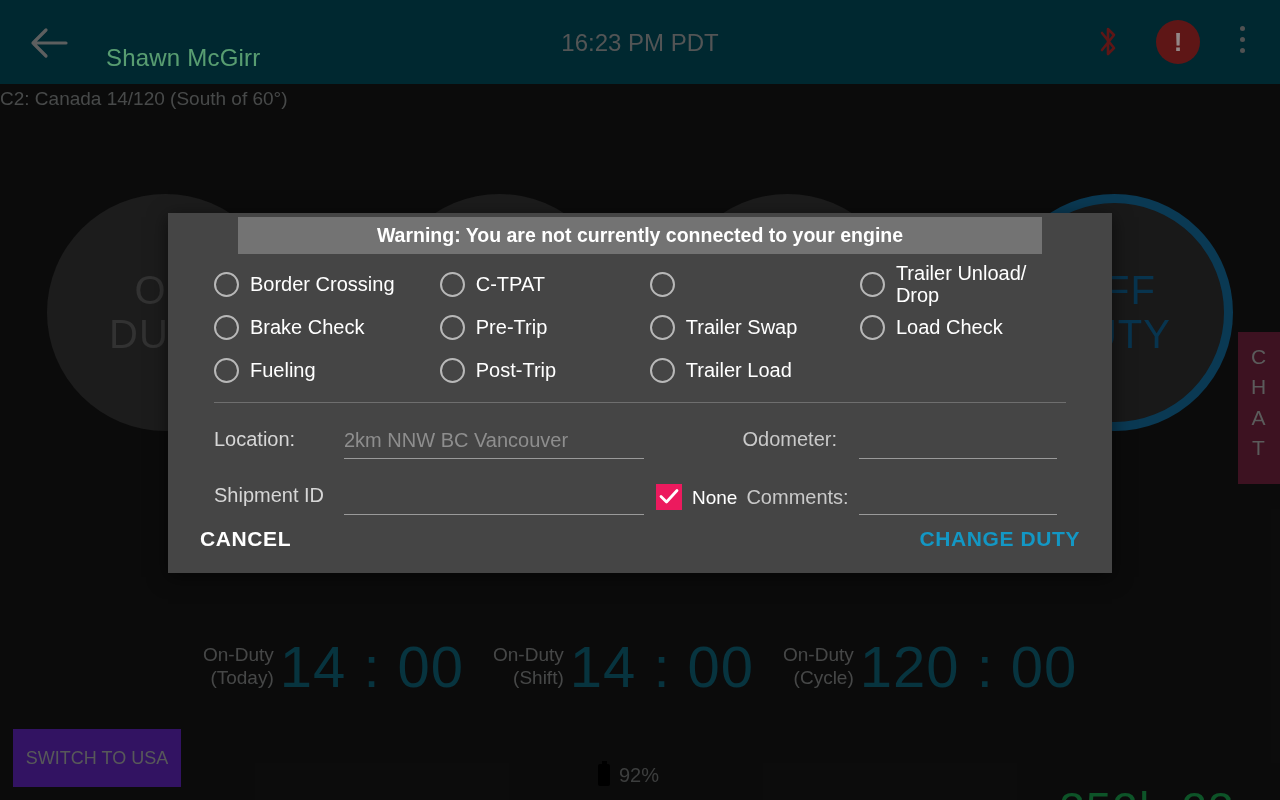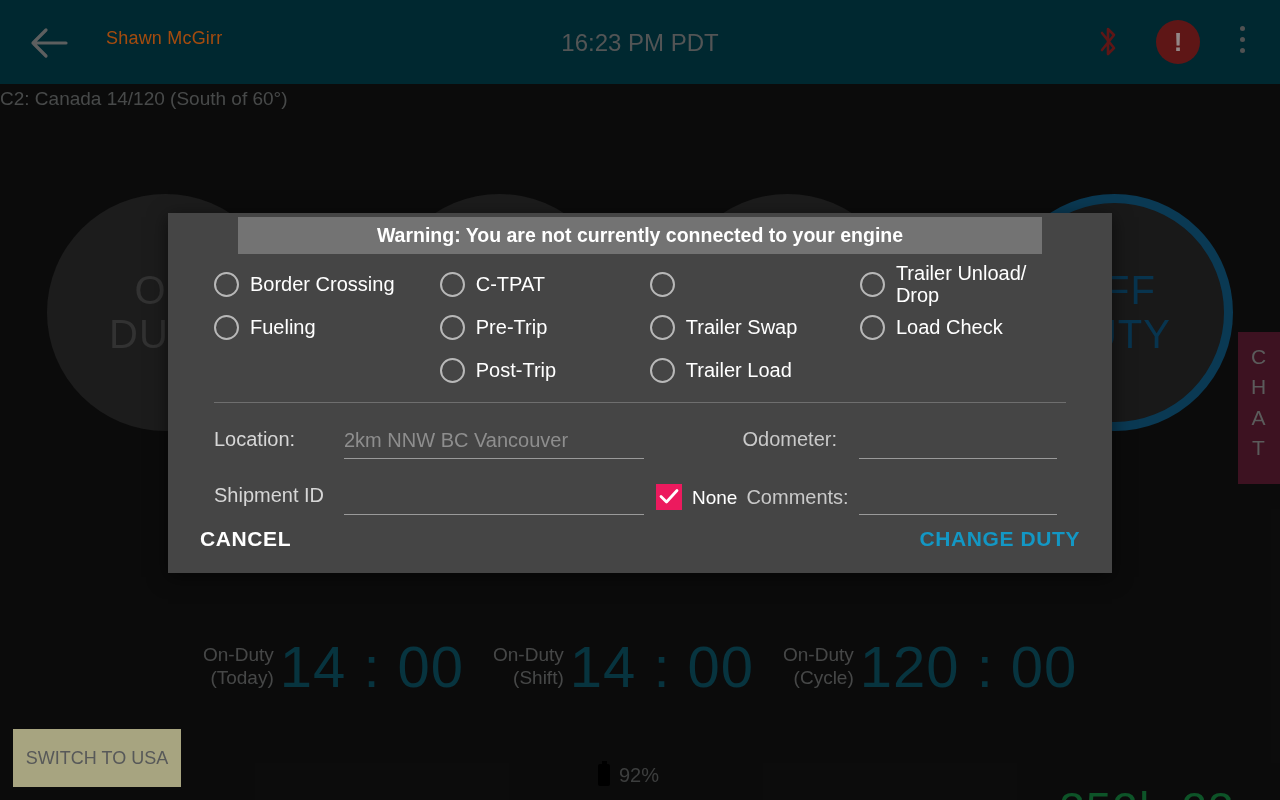--- a/index.html
+++ b/index.html
@@ -30,23 +30,23 @@
     z-index: 5;
   }
   #back-arrow {
     position: absolute;
     left: 28px; top: 22px;
     width: 42px; height: 42px;
   }
   #back-arrow svg { display: block; }
   #driver-name {
     position: absolute;
-    left: 106px; top: 28px;
-    font-size: 18px;
-    color: #f97316;
+    left: 106px; top: 44px;
+    font-size: 24px;
+    color: #86efac;
     letter-spacing: .2px;
   }
   #clock {
     position: absolute;
     left: 0; top: 29px;
     width: 1280px;
     text-align: center;
     font-size: 24px;
     color: #7e8182;
   }
@@ -166,21 +166,21 @@
     color: #0c5060;
     letter-spacing: 1px;
     white-space: nowrap;
   }
 
   
   #switch-btn {
     position: absolute;
     left: 13px; top: 729px;
     width: 168px; height: 58px;
-    background: #fef9c3;
+    background: #4c1d95;
     color: #858787;
     font-size: 18px;
     display: flex;
     align-items: center;
     justify-content: center;
     z-index: 3;
   }
   #battery {
     position: absolute;
     left: 598px; top: 764px;
@@ -468,20 +468,24 @@
 
     <div id="radio-area">
 
       <div class="radio-col c1">
         <div class="radio-item">
           <div class="rdot"></div>
           <div class="rlabel">Border Crossing</div>
         </div>
         <div class="radio-item">
           <div class="rdot"></div>
+          <div class="rlabel">Brake Check</div>
+        </div>
+        <div class="radio-item">
+          <div class="rdot"></div>
           <div class="rlabel">Fueling</div>
         </div>
       </div>
 
       <div class="radio-col c2">
         <div class="radio-item">
           <div class="rdot"></div>
           <div class="rlabel">C-TPAT</div>
         </div>
         <div class="radio-item">

